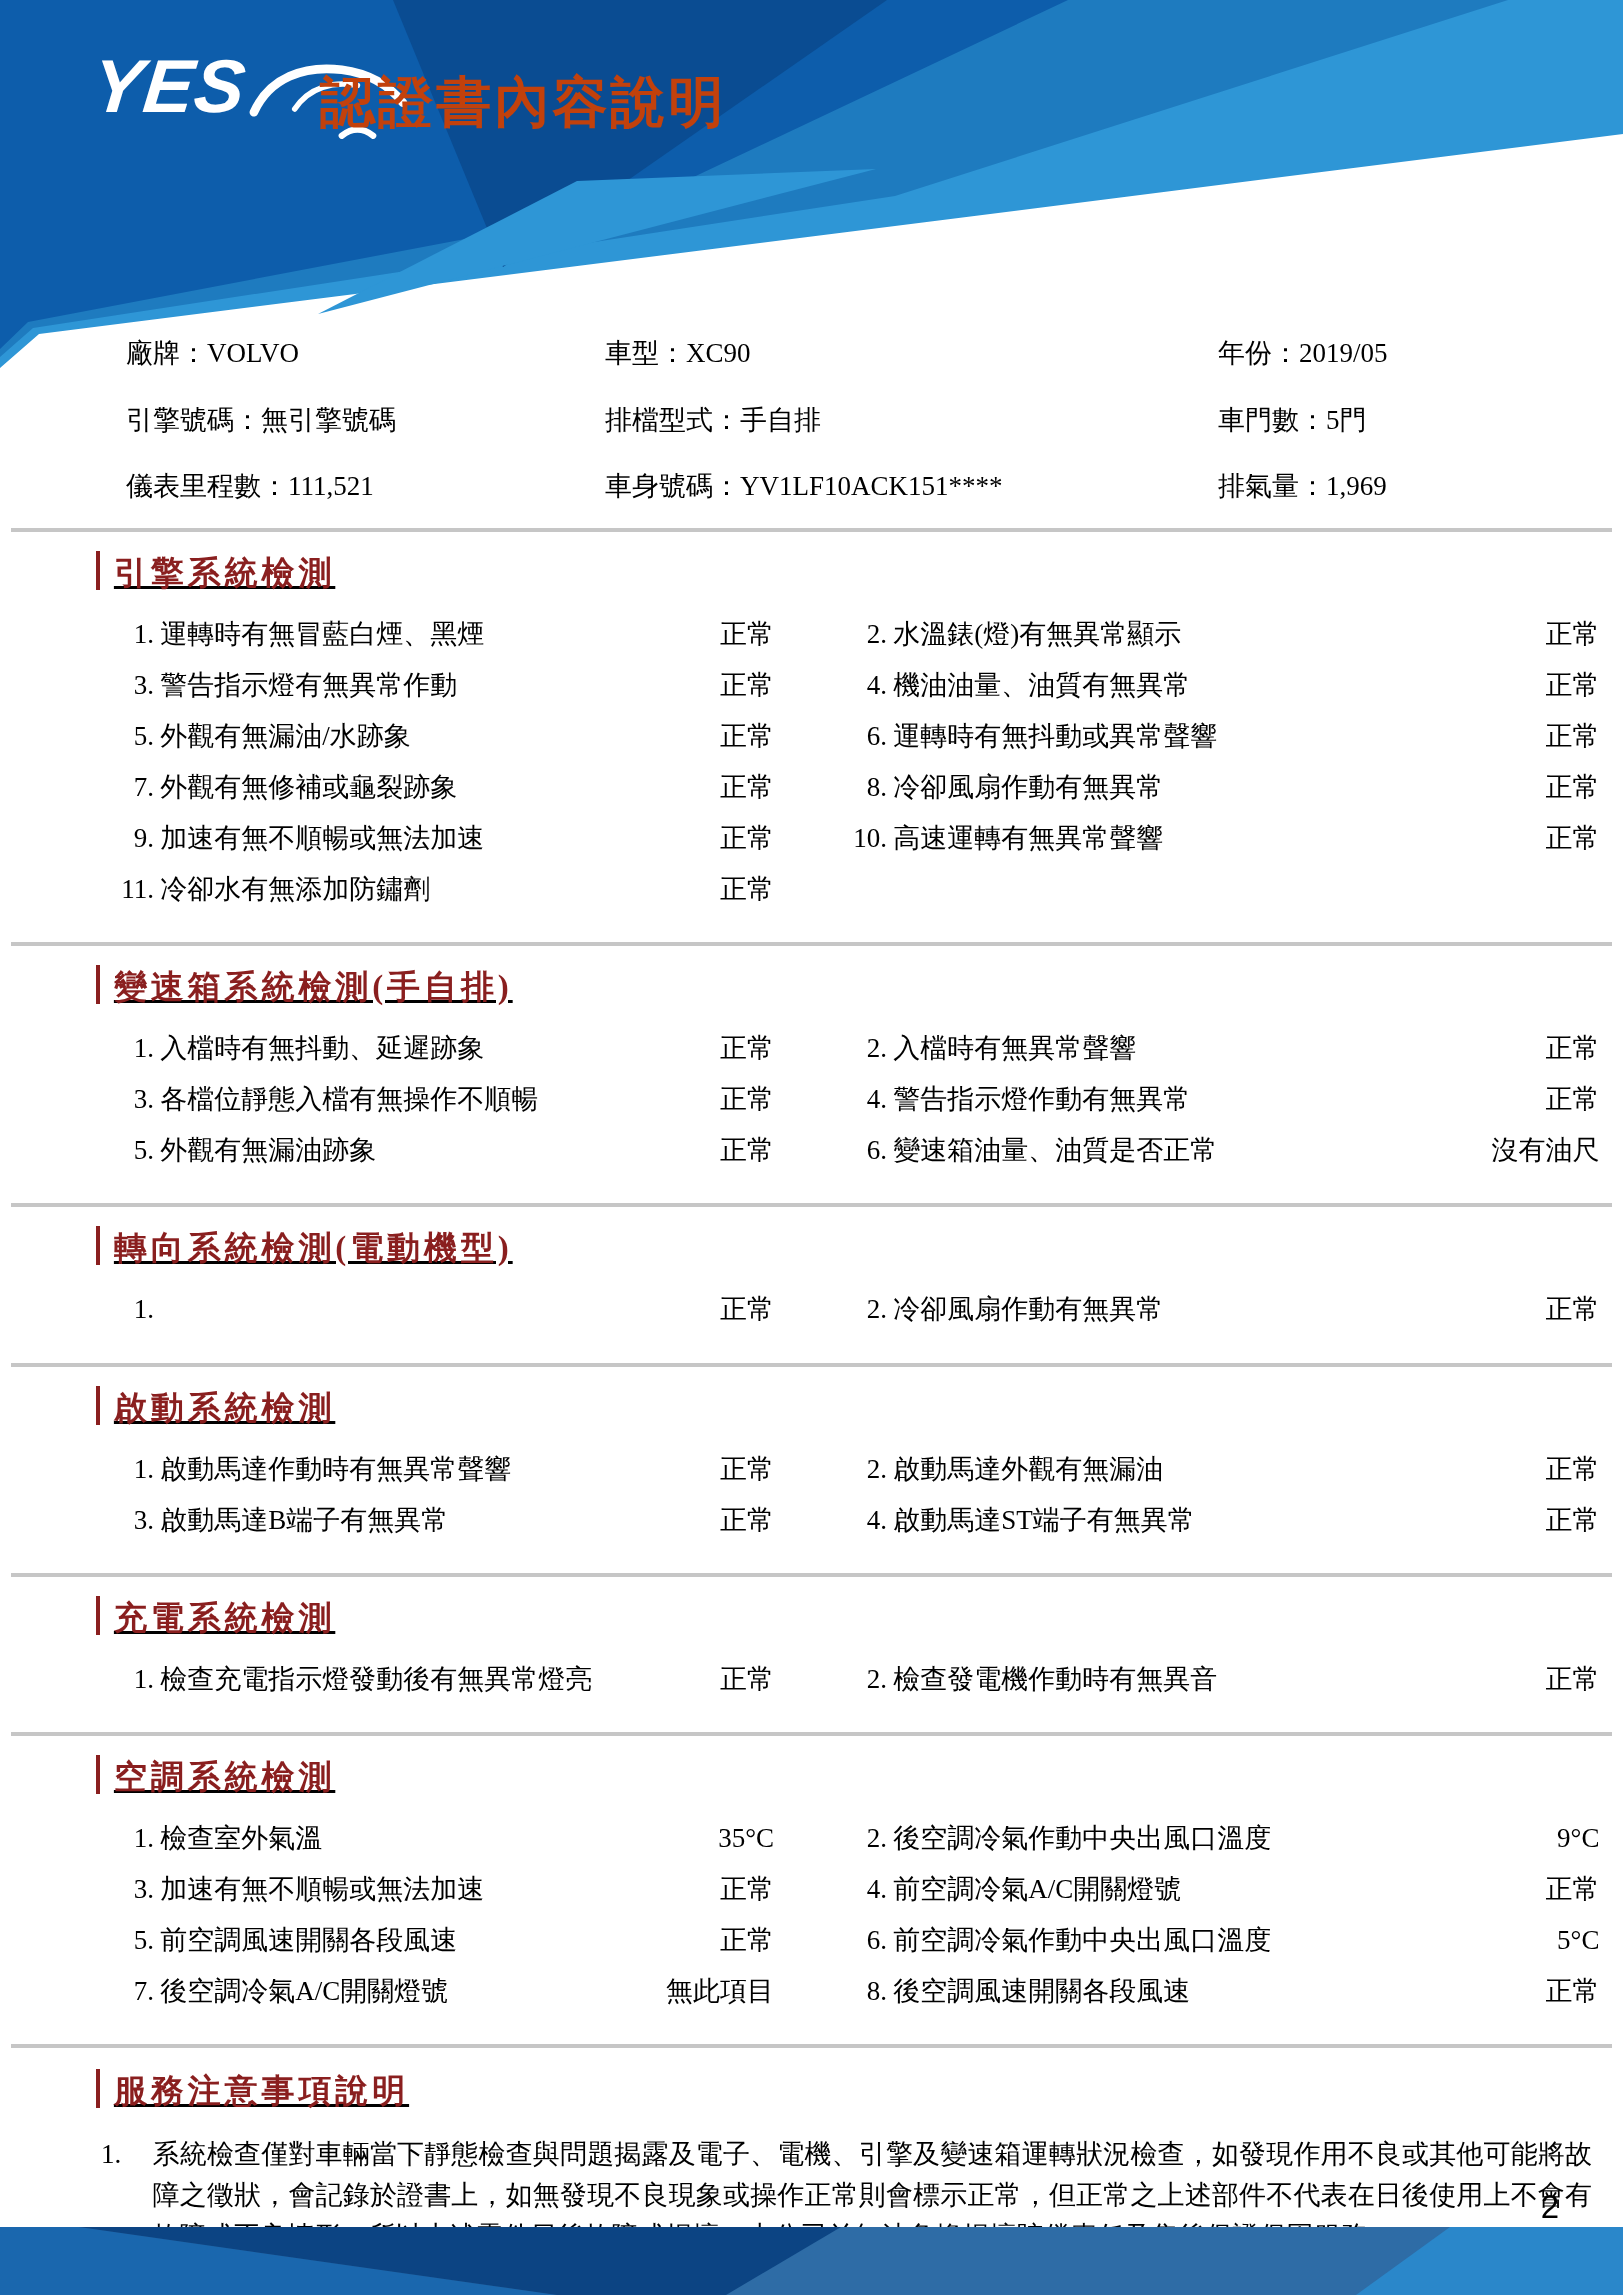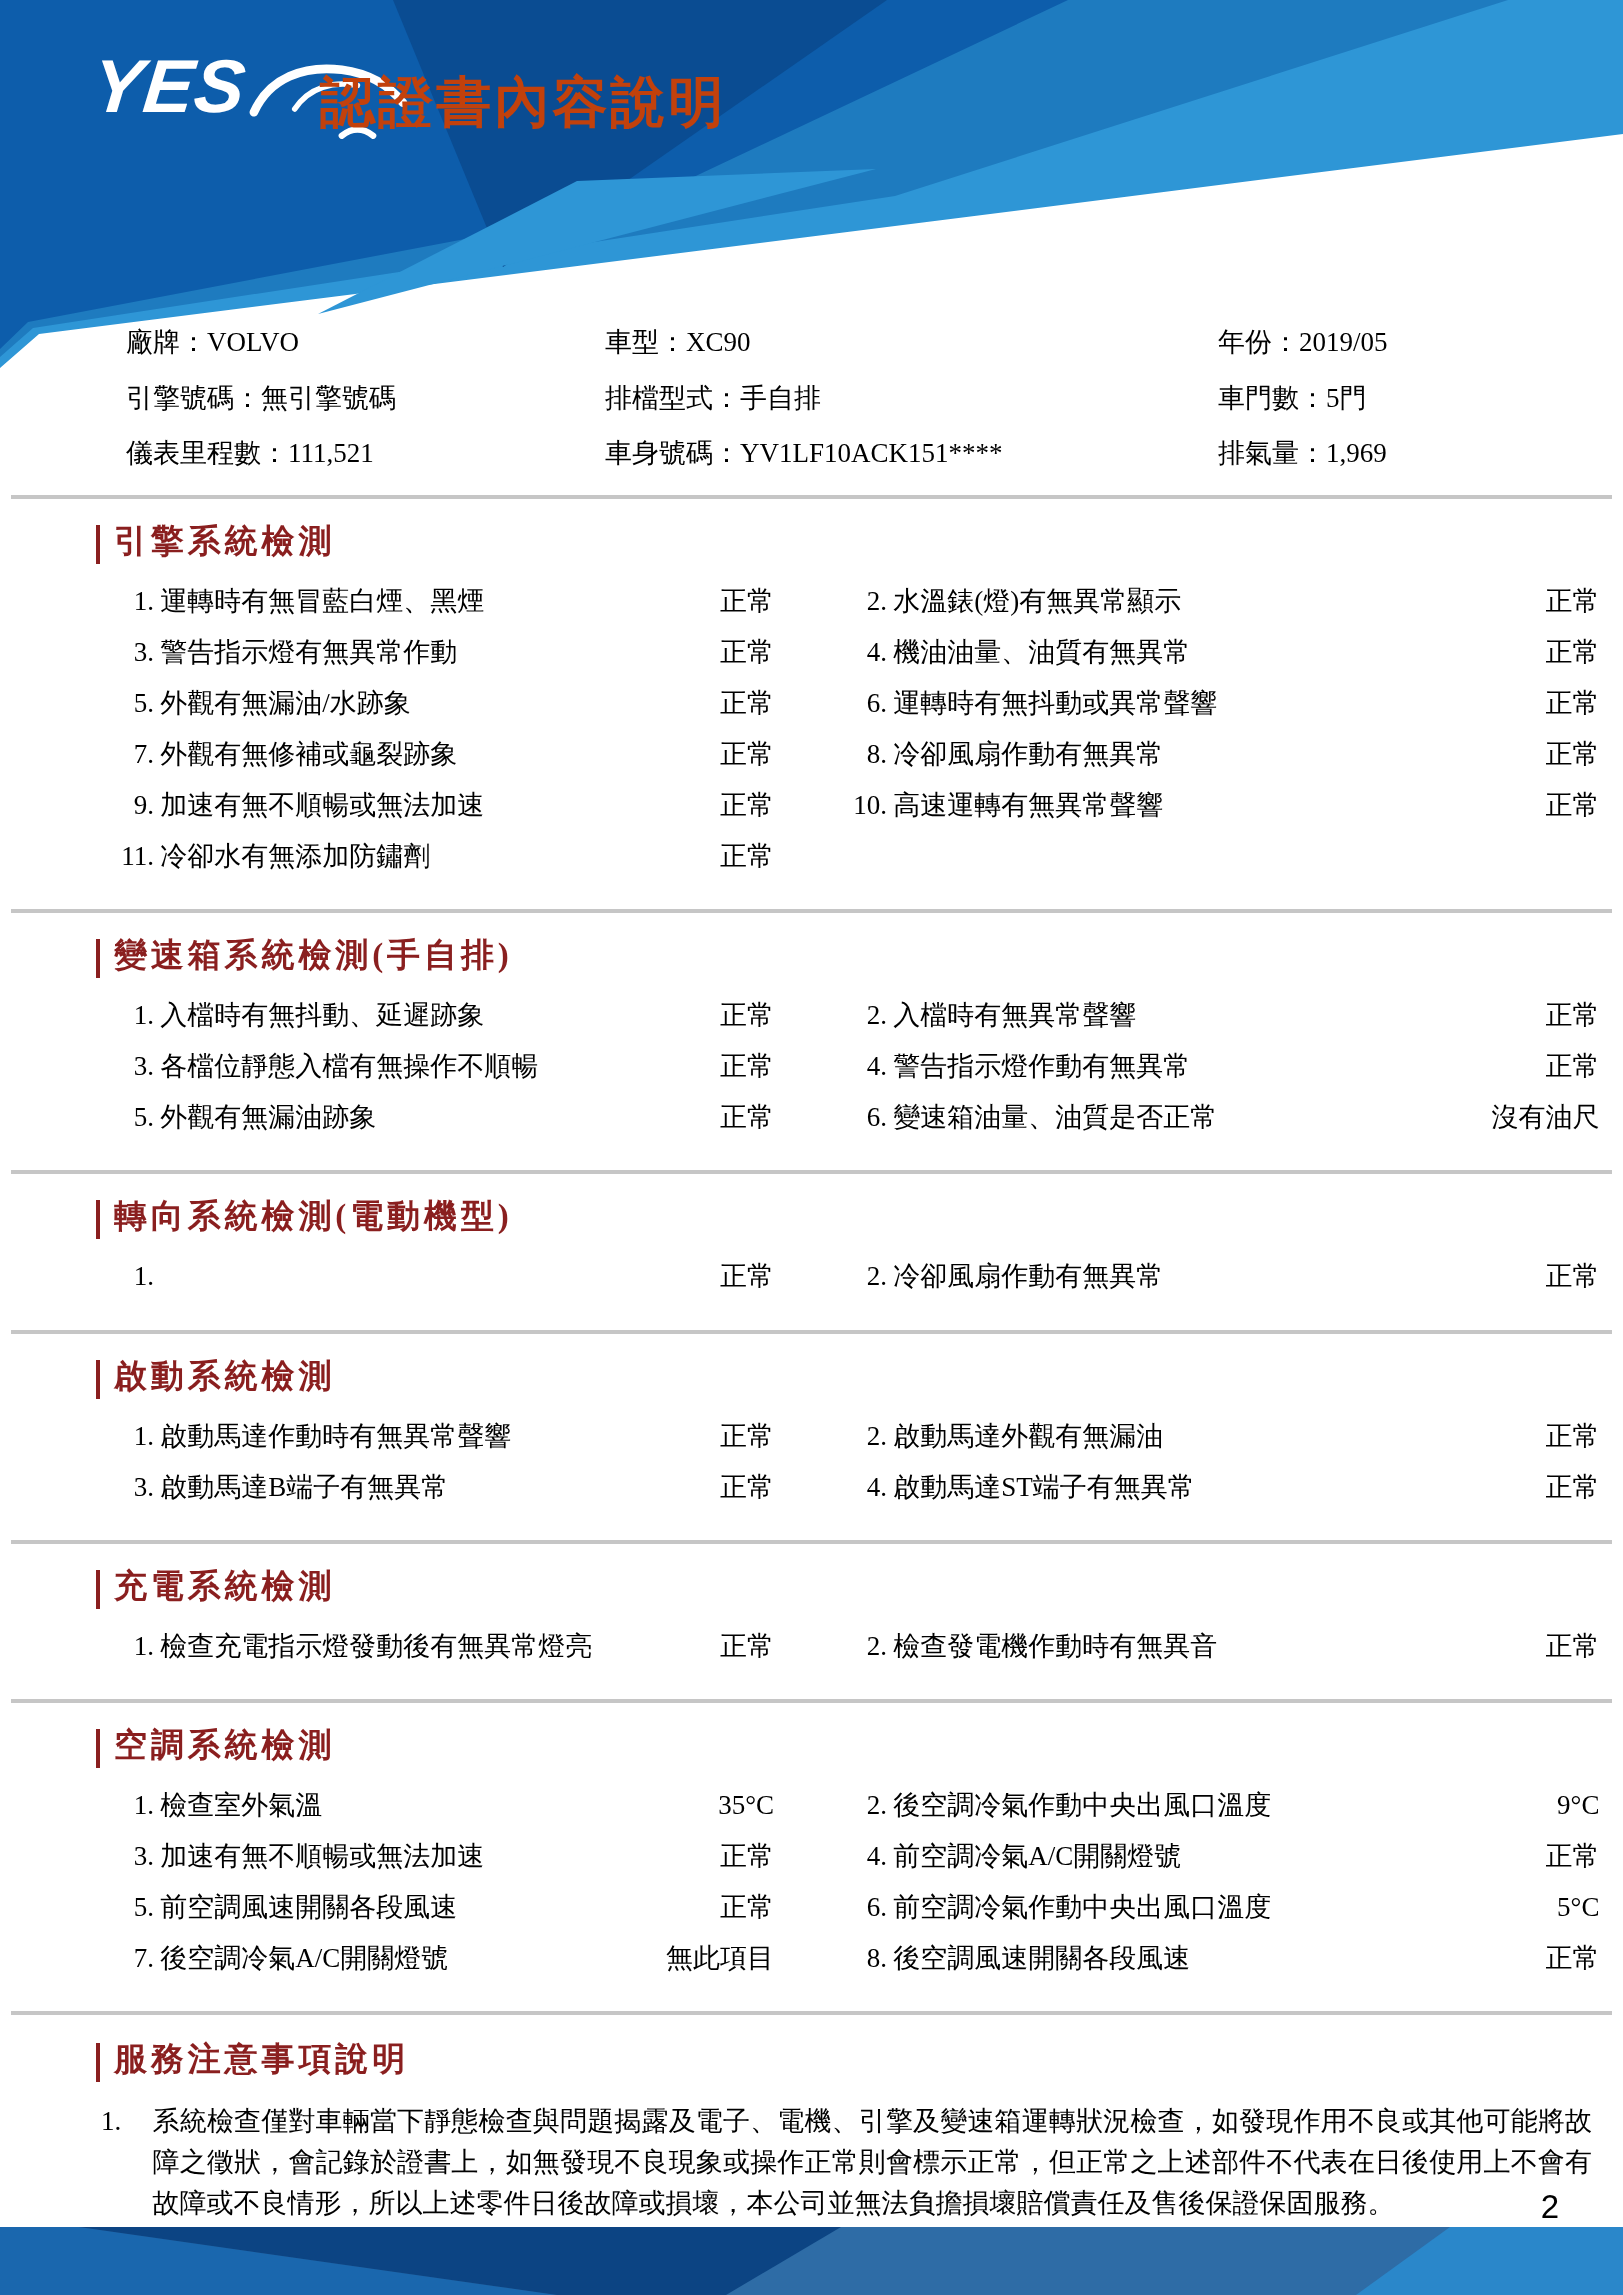--- a/index.html
+++ b/index.html
@@ -21,24 +21,24 @@
   .car-svg{margin-left:3.1px;margin-top:1.6px;}
   .page-title{position:absolute;left:320px;top:66px;font-size:55px;font-weight:bold;color:#c2410c;
               letter-spacing:3.1px;white-space:nowrap;}
 
   
   .main{position:absolute;top:313px;left:0;width:1623px;}
   .divider{height:3.9px;background:#c6c6c6;margin:0 11px;}
 
   .vehicle-info{display:grid;grid-template-columns:479px 613px 1fr;row-gap:19.6px;
                 padding:11px 23.6px 23.6px 126px;font-size:27px;}
-  .vi-cell{white-space:nowrap;}
+  .vi-cell{white-space:nowrap;margin-top:11px;}
 
   .section{padding-top:19px;}
-  .section-head{display:flex;align-items:flex-end;height:46px;margin:0 23.6px 19px 96px;}
+  .section-head{display:flex;align-items:flex-start;height:46px;margin:0 23.6px 19px 96px;text-decoration:underline;}
   .sec-bar{width:3.9px;height:39px;background:#8a1f1f;margin-right:14px;flex:none;}
   .sec-title{font-size:33px;font-weight:bold;color:#8a1f1f;letter-spacing:3.9px;white-space:nowrap;}
   .items{display:grid;grid-template-columns:664px 1fr;column-gap:69px;margin:0 23.6px 0 110px;}
   .item{display:flex;align-items:baseline;height:51px;font-size:27px;}
   .item .no{width:44px;text-align:right;flex:none;}
   .item .txt{margin-left:6.3px;white-space:nowrap;}
   .item .status{margin-left:auto;white-space:nowrap;padding-left:15.7px;}
   .section > .divider{margin-top:20.4px;}
 
   

